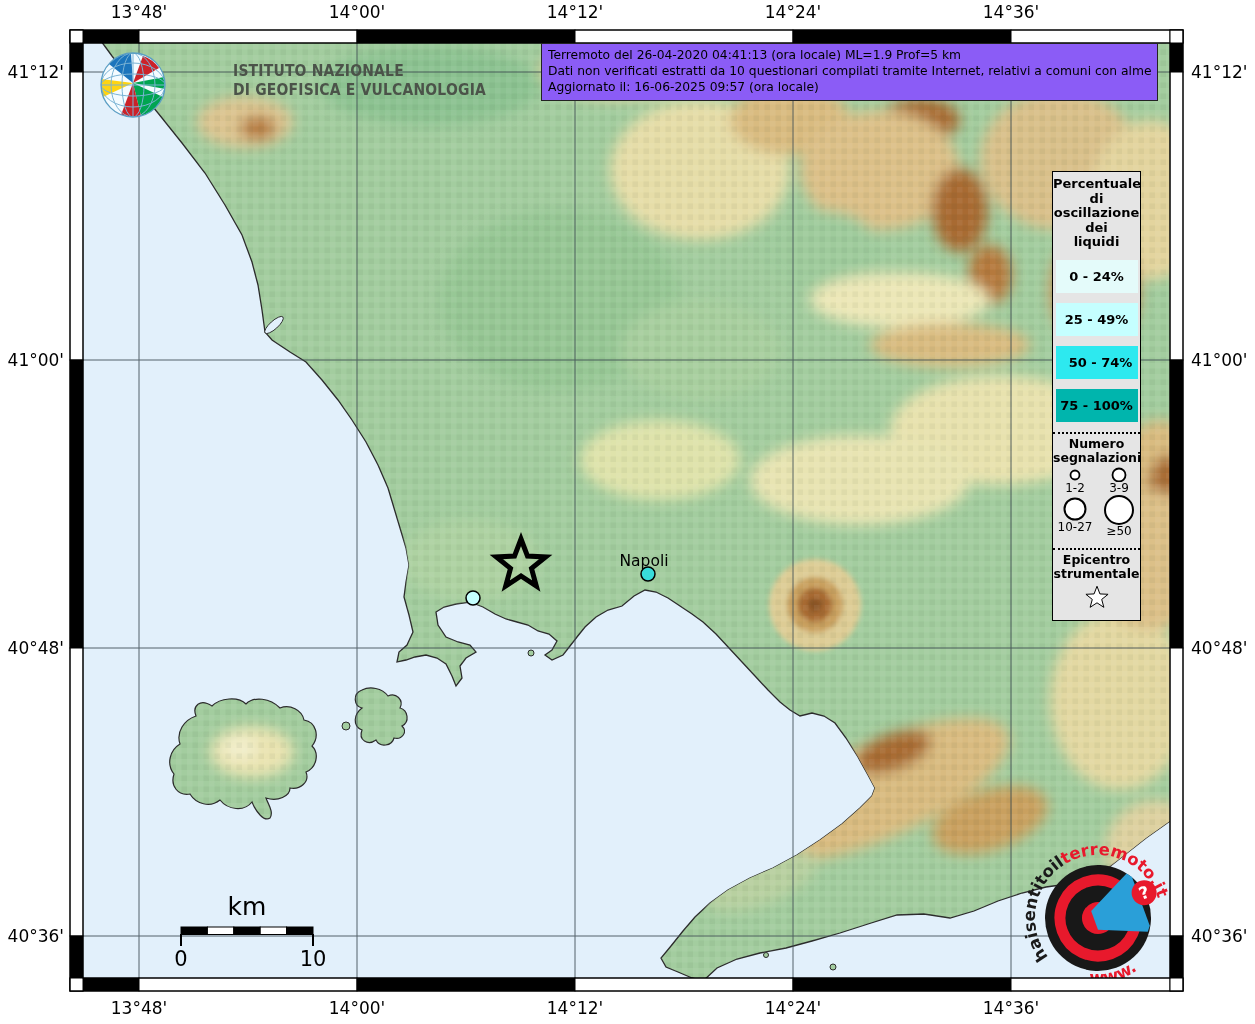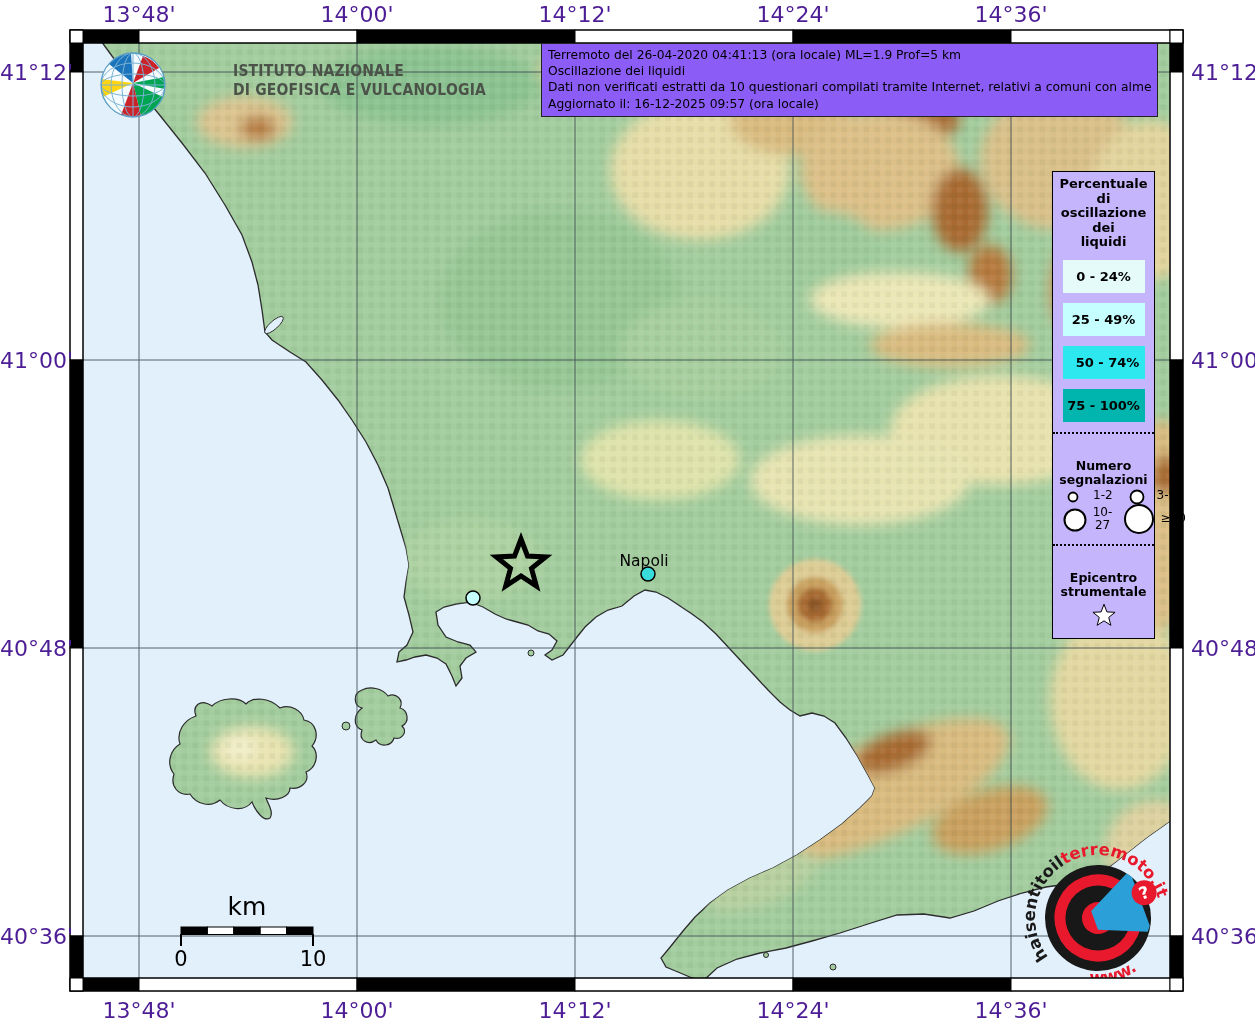--- a/index.html
+++ b/index.html
@@ -1,46 +1,46 @@
 <!DOCTYPE html>
 <html><head>
 <meta charset="utf-8">
 <style>
   * { margin:0; padding:0; box-sizing:border-box; }
   html,body { width:1255px; height:1024px; background:#fff; overflow:hidden;
               font-family:"DejaVu Sans", sans-serif; }
   .stage { position:relative; width:1255px; height:1024px; background:#fff; }
   .stage > svg.mapsvg { position:absolute; left:0; top:0; }
 
-  .axis-label { position:absolute; font-size:22px; color:#4c1d95; white-space:nowrap; }
+  .axis-label { position:absolute; font-size:17px; color:#000000; white-space:nowrap; }
   .axis-top, .axis-bottom { transform:translateX(-50%); }
   .axis-left { transform:translateY(-50%); text-align:right; width:64px; }
   .axis-right { transform:translateY(-50%); }
 
   .info-box { position:absolute; left:541px; top:43px; width:617px;
               background:#8b5cf6; border:1px solid #222; padding:3px 6px 4px 6px;
               font-size:12.3px; line-height:16.2px; color:#000; }
   .info-box div { white-space:nowrap; overflow:hidden; }
 
   .ingv-text { position:absolute; left:233px; top:62px; color:#4b5349;
                font-weight:bold; font-size:15px; line-height:19px;
                letter-spacing:0.2px; transform:scaleX(0.93); transform-origin:left top;
                white-space:nowrap; }
 
-  .legend { position:absolute; left:1052px; top:171px; width:103px;
-            background:#c4b5fd; border:1.5px solid #000; color:#000;
+  .legend { position:absolute; left:1052px; top:171px; width:89px;
+            background:#e5e5e5; border:1.5px solid #000; color:#000;
             text-align:center; }
   .legend .title { font-weight:bold; font-size:13px; line-height:14.5px; padding-top:5px; }
   .legend .swatch { width:82px; height:33px; margin:10px auto 0 auto;
                     display:flex; align-items:center; justify-content:center;
                     font-weight:bold; font-size:13px; white-space:nowrap; }
   .legend .sep { border-top:2px dotted #000; margin-top:10px; }
-  .legend .sec-title { font-weight:bold; font-size:12.5px; line-height:14.5px; padding-top:3px;margin-top:22px; }
+  .legend .sec-title { font-weight:bold; font-size:12.5px; line-height:14.5px; padding-top:3px; }
   .sig-grid { display:grid; grid-template-columns:1fr 1fr; }
-  .sig-cell { display:flex; flex-direction:row; align-items:center; }
+  .sig-cell { display:flex; flex-direction:column; align-items:center; }
   .sig-cell .lbl { font-size:12px; line-height:13px; }
   .legend .star-wrap { padding:2px 0 6px 0; }
 </style>
 </head>
 <body>
 
 <div class="stage">
 
 <svg class="mapsvg" width="1255" height="1024" viewBox="0 0 1255 1024">
   <defs>
@@ -304,23 +304,22 @@
 <div class="axis-label axis-right" style="left:1191px; top:648px;">40°48'</div>
 <div class="axis-label axis-right" style="left:1191px; top:936px;">40°36'</div>
 
 <div class="ingv-text">
   <div>ISTITUTO NAZIONALE</div>
   <div>DI GEOFISICA E VULCANOLOGIA</div>
 </div>
 
 <div class="info-box">
   <div>Terremoto del 26-04-2020 04:41:13 (ora locale) ML=1.9 Prof=5 km</div>
-  <div>Oscillazione dei liquidi</div>
   <div>Dati non verificati estratti da 10 questionari compilati tramite Internet, relativi a comuni con almeno 3 questionari.</div>
-  <div>Aggiornato il: 16-12-2025 09:57 (ora locale)</div>
+  <div>Aggiornato il: 16-06-2025 09:57 (ora locale)</div>
 </div>
 
 <div class="legend">
   <div class="title">
     <div>Percentuale</div>
     <div>di</div>
     <div>oscillazione</div>
     <div>dei</div>
     <div>liquidi</div>
   </div>

